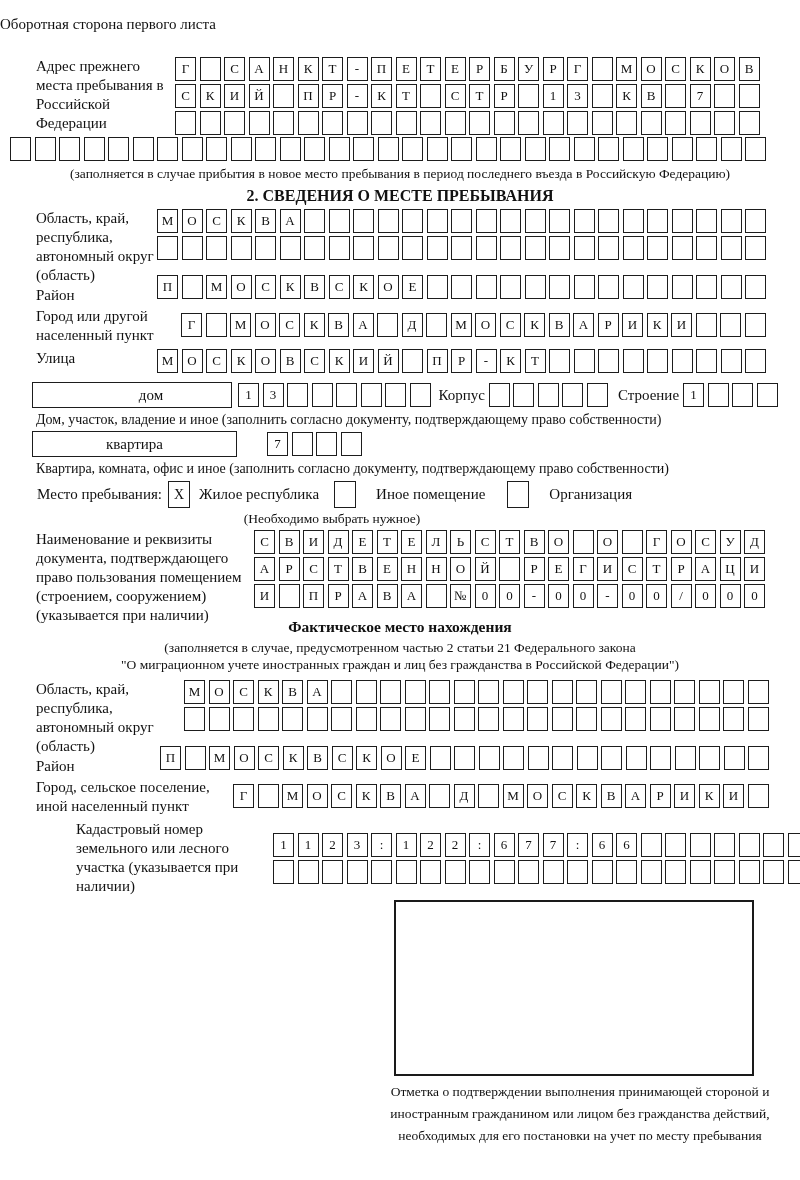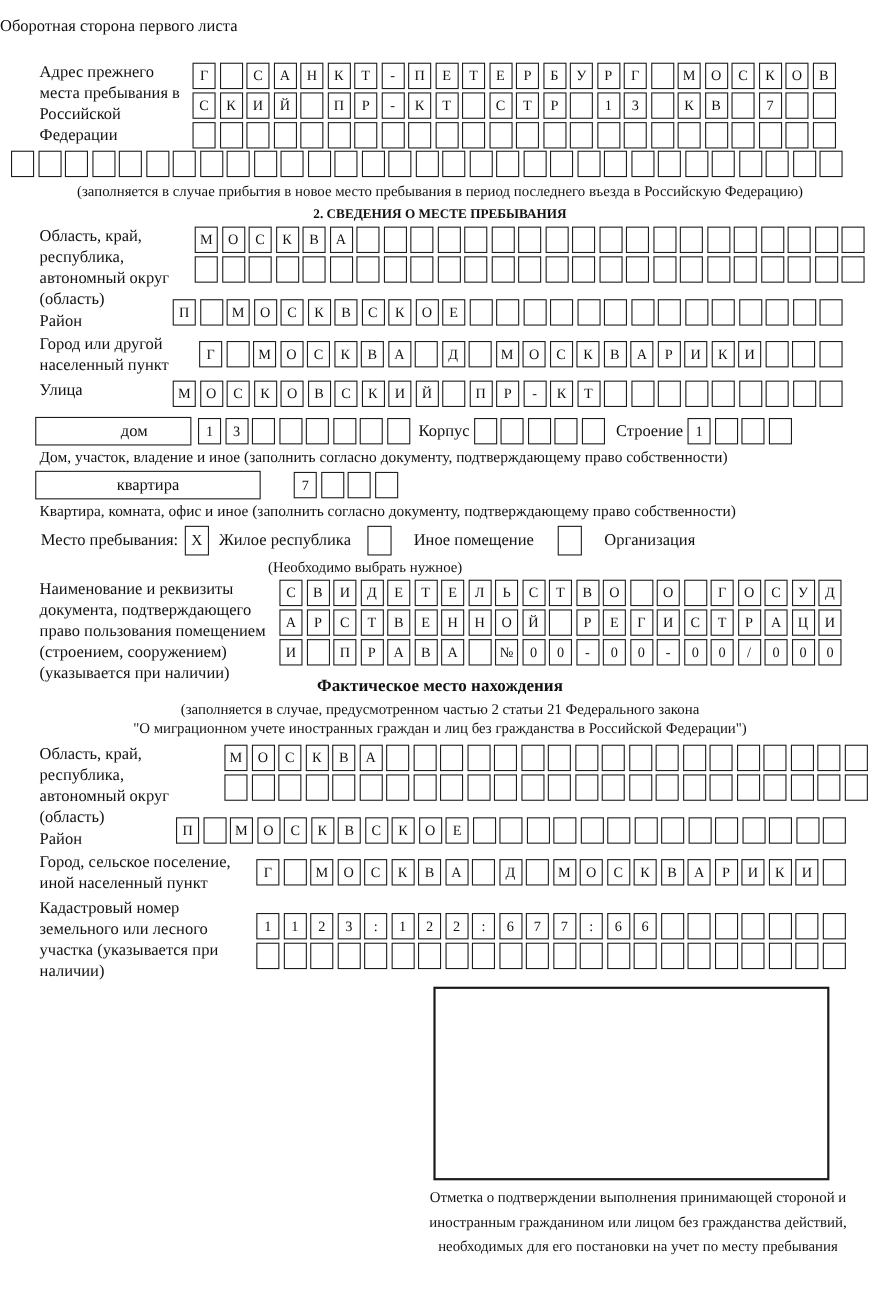--- a/index.html
+++ b/index.html
@@ -9,26 +9,26 @@
   .field{display:flex;align-items:flex-start;}
   .flabel{margin-left:36px;flex-shrink:0;font-size:15px;line-height:19px;}
   .rows{display:block;}
   .rows .cellrow + .cellrow{margin-top:3px;}
   .cellrow{display:flex;gap:3.5px;}
   .cell{flex:0 0 21px;width:21px;height:24px;border:1.6px solid #1d1d1d;box-sizing:border-box;
         display:flex;align-items:center;justify-content:center;font-size:13px;background:#fff;}
   .cb{flex:0 0 22px;width:22px;height:27px;font-size:14px;}
   .caption{font-size:13.5px;line-height:15px;}
   .center{text-align:center;}
-  .h2{font-weight:bold;font-size:12px;text-align:center;margin-top:6px;}
+  .h2{font-weight:bold;font-size:16px;text-align:center;margin-top:6px;}
   .h3{font-weight:bold;font-size:15.5px;text-align:center;}
   
   .lw139{width:139px;} .lw121{width:121px;} .lw145{width:145px;}
   .lw218{width:218px;} .lw148{width:148px;} .lw124{width:124px;} .lw197{width:197px;}
-  .hclip58{height:58px;gap:20px;} .hclip88{height:88px;} .hclip40{height:38px;}
+  .hclip58{height:58px;} .hclip88{height:88px;} .hclip40{height:38px;}
   .pad-down{padding-top:11px;}
   .rowdown{margin-top:6px;}
   .widebox{height:26px;border:1.6px solid #1d1d1d;box-sizing:border-box;display:flex;
            align-items:center;justify-content:center;font-size:15px;}
   .inline-row{display:flex;align-items:center;}
   .ilabel{font-size:15px;}
   .stamp-box{margin-left:394px;width:360px;height:176px;border:2px solid #1a1a1a;box-sizing:border-box;}
   .stamp-caption{margin-left:350px;width:460px;text-align:center;font-size:13.5px;line-height:1.62;margin-top:5px;}
 </style>
 </head>
@@ -304,21 +304,21 @@
         <div class="cell"></div>
         <div class="cell"></div>
         <div class="cell"></div>
         <div class="cell"></div>
         <div class="cell"></div>
         <div class="cell"></div>
       </div>
   </div>
 
   <div class="inline-row" style="margin-top:9px;margin-left:32px;">
-    <div class="widebox" style="width:142px;padding-left:38px;">дом</div>
+    <div class="widebox" style="width:200px;padding-left:38px;">дом</div>
     <div class="cellrow" style="margin-left:6px;">
         <div class="cell">1</div>
         <div class="cell">3</div>
         <div class="cell"></div>
         <div class="cell"></div>
         <div class="cell"></div>
         <div class="cell"></div>
         <div class="cell"></div>
         <div class="cell"></div>
       </div>
@@ -551,21 +551,21 @@
         <div class="cell">В</div>
         <div class="cell">А</div>
         <div class="cell">Р</div>
         <div class="cell">И</div>
         <div class="cell">К</div>
         <div class="cell">И</div>
         <div class="cell"></div>
       </div>
   </div>
 
-  <div class="field" style="margin-top:4px;">
+  <div class="field" style="margin-top:4px;padding-left:40px;">
     <div class="flabel lw197">Кадастровый номер земельного или лесного участка (указывается при наличии)</div>
     <div class="rows" style="margin-top:13px;">
       <div class="cellrow">
           <div class="cell">1</div>
           <div class="cell">1</div>
           <div class="cell">2</div>
           <div class="cell">3</div>
           <div class="cell">:</div>
           <div class="cell">1</div>
           <div class="cell">2</div>

